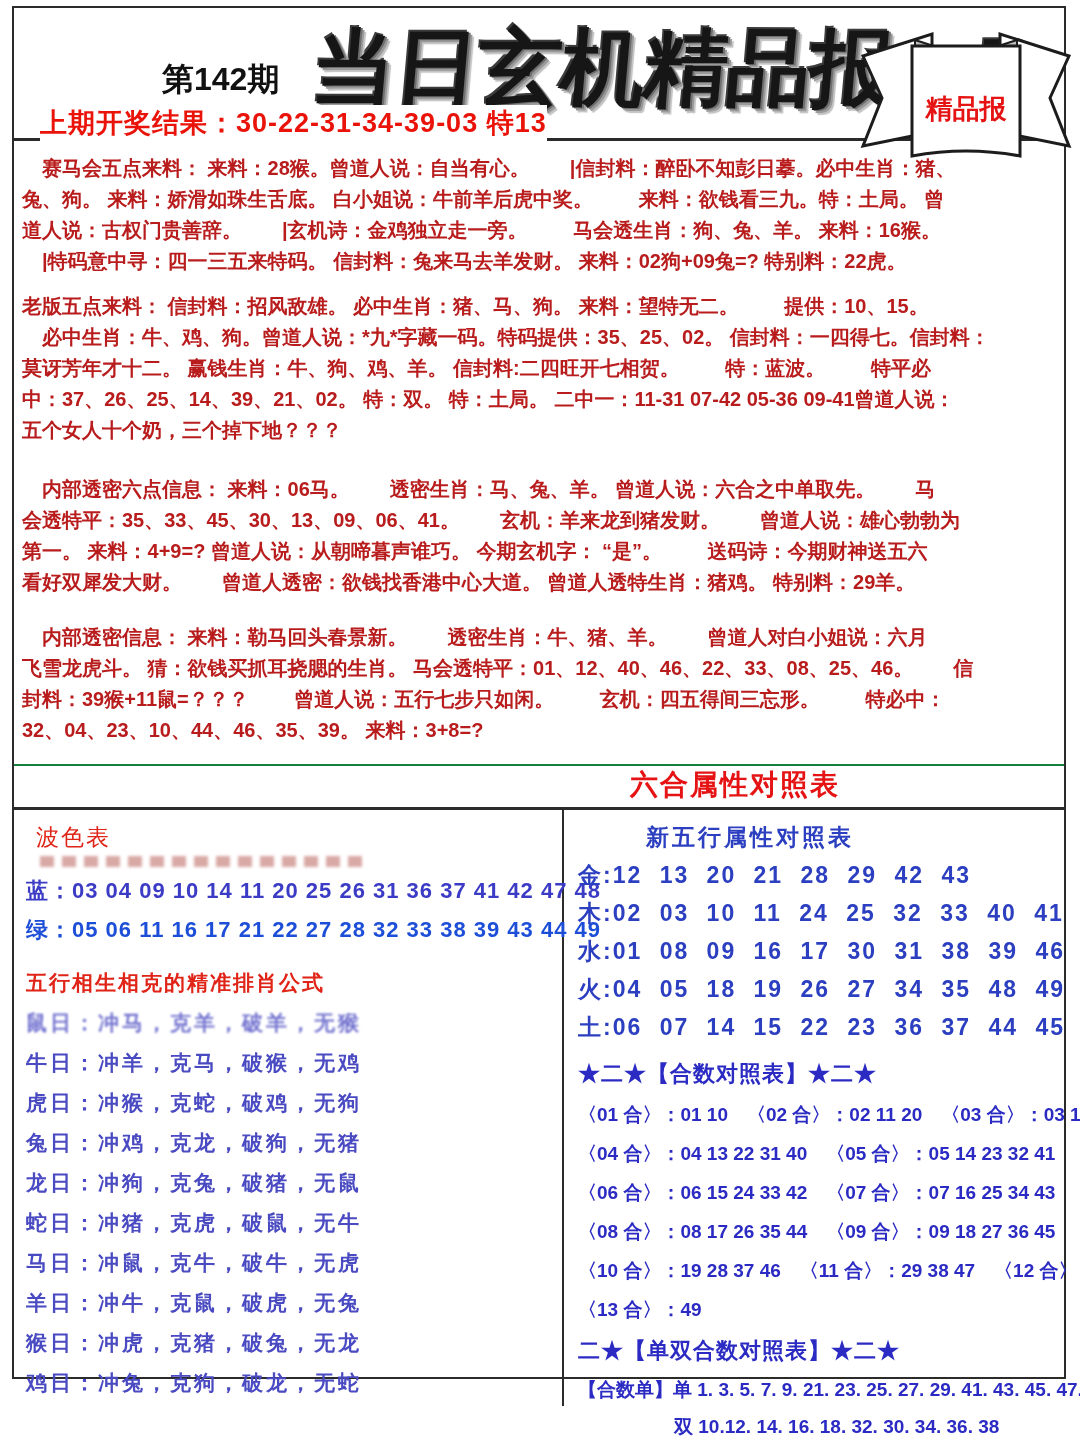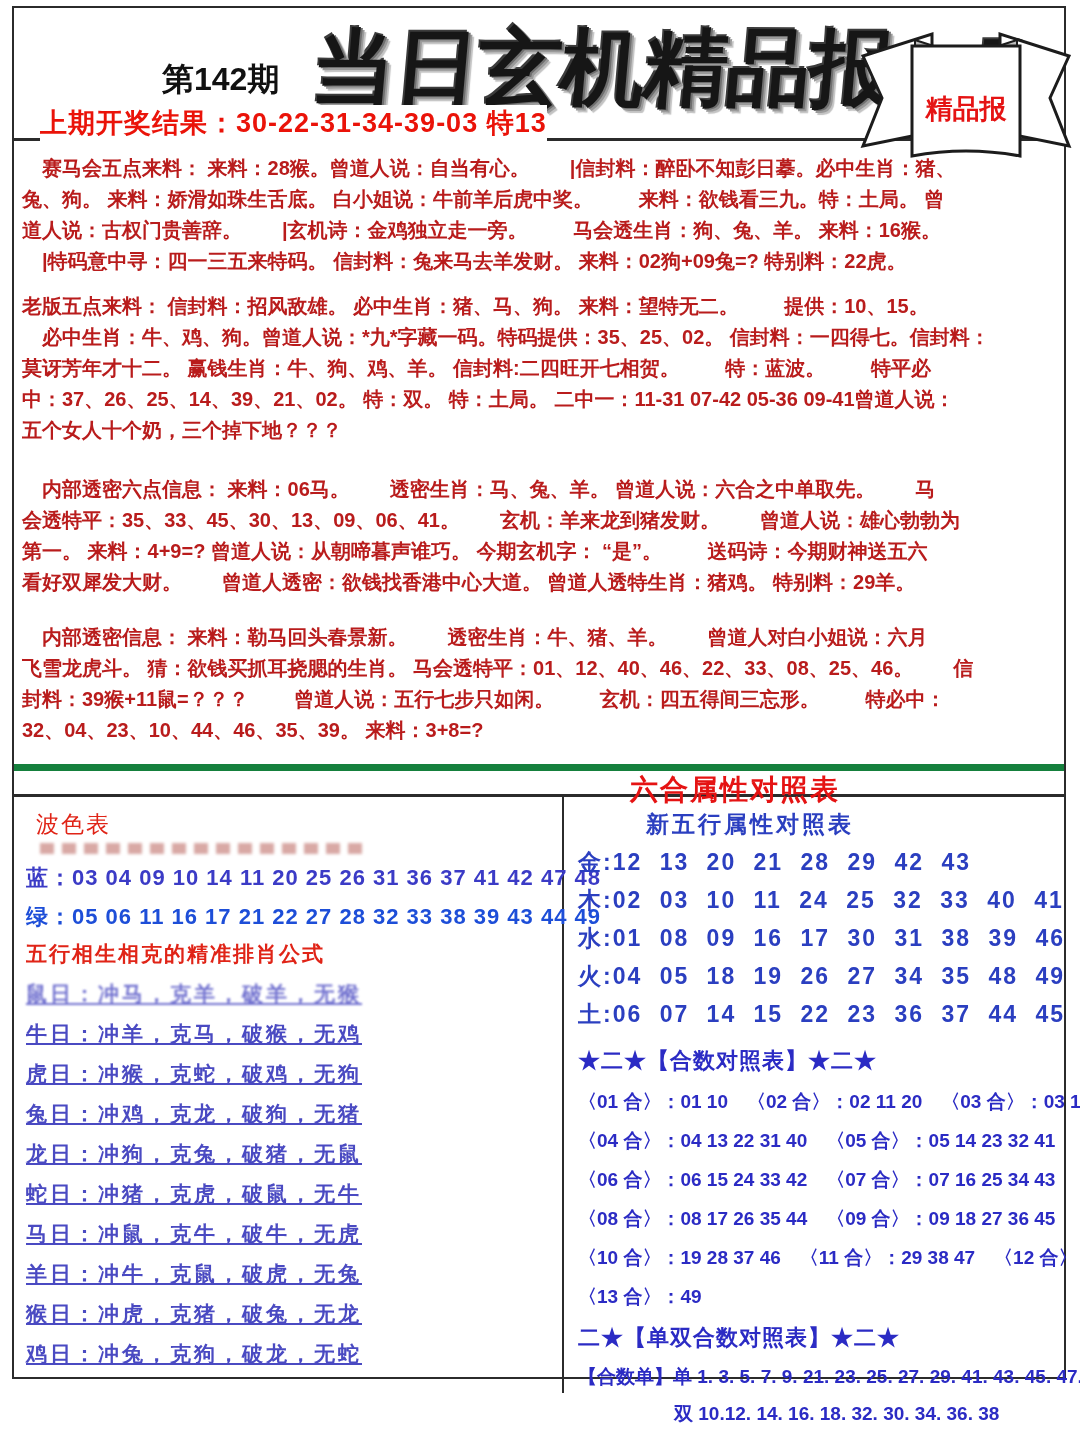--- a/index.html
+++ b/index.html
@@ -21,39 +21,39 @@
 
   
   .tips { padding:6px 8px 0 8px; }
   .tip { white-space:pre-line; font-size:20px; line-height:31px; font-weight:700; color:#b91c1c; }
   .tip.t0 { margin-top:6px; }
   .tip.t1 { margin-top:14px; }
   .tip.t2 { margin-top:28px; }
   .tip.t3 { margin-top:24px; }
 
   
-  .band { margin-top:18px; border-top:7px solid #15803d; border-bottom:3px solid #2b2b2b;
-          height:33px; line-height:38px; }
+  .band { margin-top:18px; border-top:2px solid #15803d; border-bottom:3px solid #2b2b2b;
+          height:46px; line-height:38px; }
   .band-title { padding-left:616px; font-size:28px; font-weight:700; color:#e51313; letter-spacing:2px; }
 
   
   .columns { display:flex; height:596px; }
   .col-left { width:550px; border-right:2px solid #2b2b2b; padding:8px 0 0 12px; }
   .col-right { flex:1; padding:4px 0 0 14px; }
 
   .red   { color:#e02417; }
   .blue  { color:#3b3bc6; }
   .green { color:#1d4ed8; }
 
   .bose-title { font-size:23px; font-weight:400; margin:4px 0 0 10px; letter-spacing:2px; }
   .num-row { margin-top:9px; font-size:22px; font-weight:700; letter-spacing:1px; white-space:nowrap; }
   .ghost { width:330px; height:11px; margin:3px 0 0 14px; opacity:.5; filter:blur(1.5px);
            background:repeating-linear-gradient(90deg,#b4554d 0 14px,#fff 14px 22px); }
-  .formula-title { margin-top:8px; font-size:21px; font-weight:700; letter-spacing:2px; }
-  .zodiac { margin-top:12px; font-size:21px; font-weight:700; letter-spacing:3px; color:#4a4ac2; white-space:nowrap;text-decoration:underline; }
+  .formula-title { margin-top:24px; font-size:21px; font-weight:700; letter-spacing:2px; }
+  .zodiac { margin-top:12px; font-size:21px; font-weight:700; letter-spacing:3px; color:#4a4ac2; white-space:nowrap; }
   .zodiac.smudged { filter:blur(1.3px); opacity:.78; }
 
   .five-title { margin:8px 0 0 68px; font-size:23px; font-weight:700; letter-spacing:3px; color:#2b3fc0; }
   .five-row { margin-top:7px; font-size:23px; font-weight:700; letter-spacing:2px; word-spacing:9px; color:#2b3fc0; white-space:nowrap; }
   .he-title { margin-top:16px; font-size:22px; font-weight:700; color:#2b2bc4; letter-spacing:1px; }
   .he-row { margin-top:13px; font-size:19px; font-weight:700; color:#2b2bc4; white-space:nowrap; }
   .ds-title { margin-top:13px; font-size:22px; font-weight:700; color:#2b2bc4; letter-spacing:1px; }
   .ds-row { margin-top:11px; font-size:19px; font-weight:700; color:#2b2bc4; white-space:nowrap; }
   .ds-row.indent { padding-left:96px; }
 </style>

